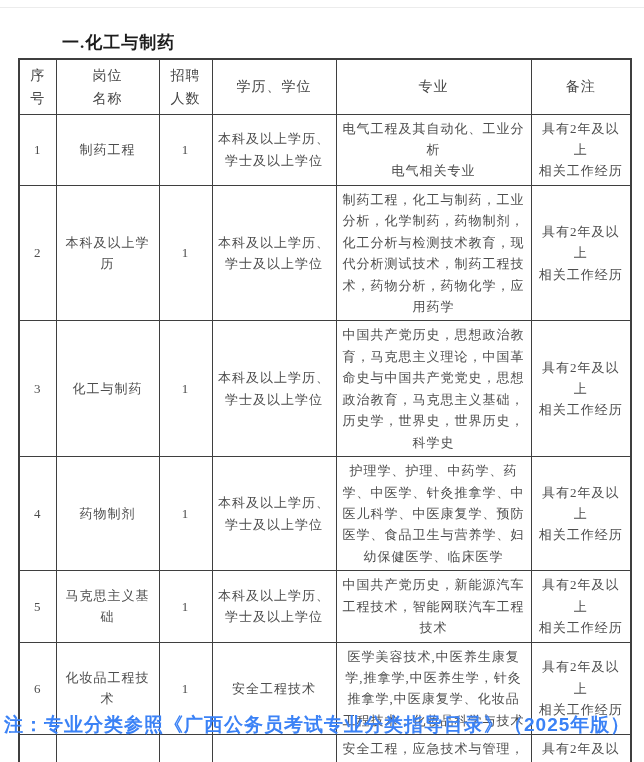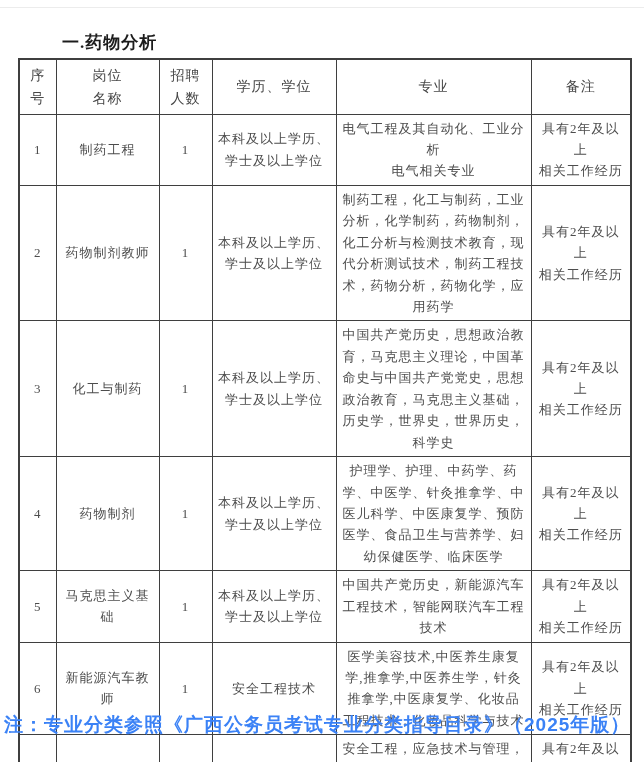--- a/index.html
+++ b/index.html
@@ -76,21 +76,21 @@
     color: #3b82f6;
     letter-spacing: 1px;
     font-family: Liberation Sans, sans-serif;
   }
 </style>
 </head>
 <body>
 
 <div class="top-divider"></div>
 
-<div class="doc-title">一.药物分析</div>
+<div class="doc-title">一.化工与制药</div>
 
 <table class="recruit">
   <colgroup>
     <col class="c-no">
       <col class="c-pos">
       <col class="c-cnt">
       <col class="c-edu">
       <col class="c-major">
       <col class="c-rem">
   </colgroup>
@@ -114,21 +114,21 @@
       <td>1</td>
       <td>本科及以上学历、
 学士及以上学位</td>
       <td>电气工程及其自动化、工业分析
 电气相关专业</td>
       <td>具有2年及以上
 相关工作经历</td>
     </tr>
     <tr class="r2">
       <td>2</td>
-      <td>药物制剂教师</td>
+      <td>本科及以上学历</td>
       <td>1</td>
       <td>本科及以上学历、
 学士及以上学位</td>
       <td>制药工程，化工与制药，工业分析，化学制药，药物制剂，化工分析与检测技术教育，现代分析测试技术，制药工程技术，药物分析，药物化学，应用药学</td>
       <td>具有2年及以上
 相关工作经历</td>
     </tr>
     <tr class="r3">
       <td>3</td>
       <td>化工与制药</td>
@@ -154,21 +154,21 @@
       <td>马克思主义基础</td>
       <td>1</td>
       <td>本科及以上学历、
 学士及以上学位</td>
       <td>中国共产党历史，新能源汽车工程技术，智能网联汽车工程技术</td>
       <td>具有2年及以上
 相关工作经历</td>
     </tr>
     <tr class="r6">
       <td>6</td>
-      <td>新能源汽车教师</td>
+      <td>化妆品工程技术</td>
       <td>1</td>
       <td>安全工程技术</td>
       <td>医学美容技术,中医养生康复学,推拿学,中医养生学，针灸推拿学,中医康复学、化妆品工程技术，化妆品科学与技术</td>
       <td>具有2年及以上
 相关工作经历</td>
     </tr>
     <tr class="r7">
       <td>7</td>
       <td>应急救援教师</td>
       <td>1</td>

